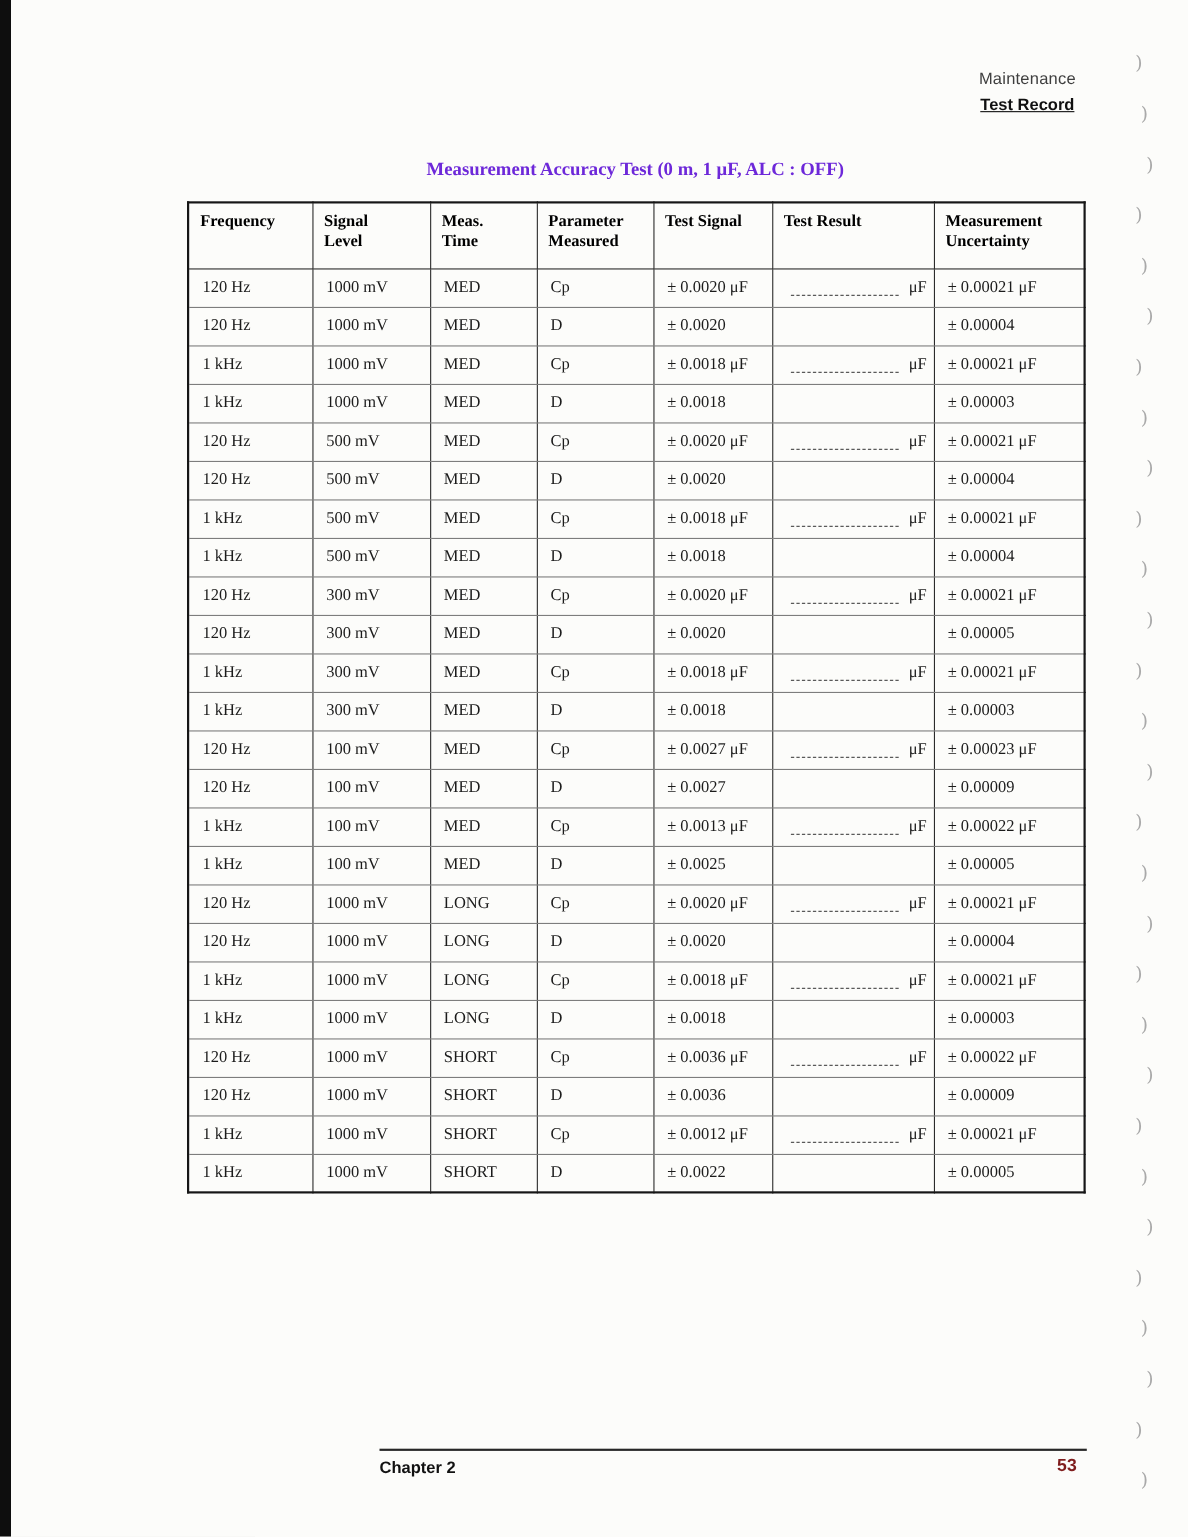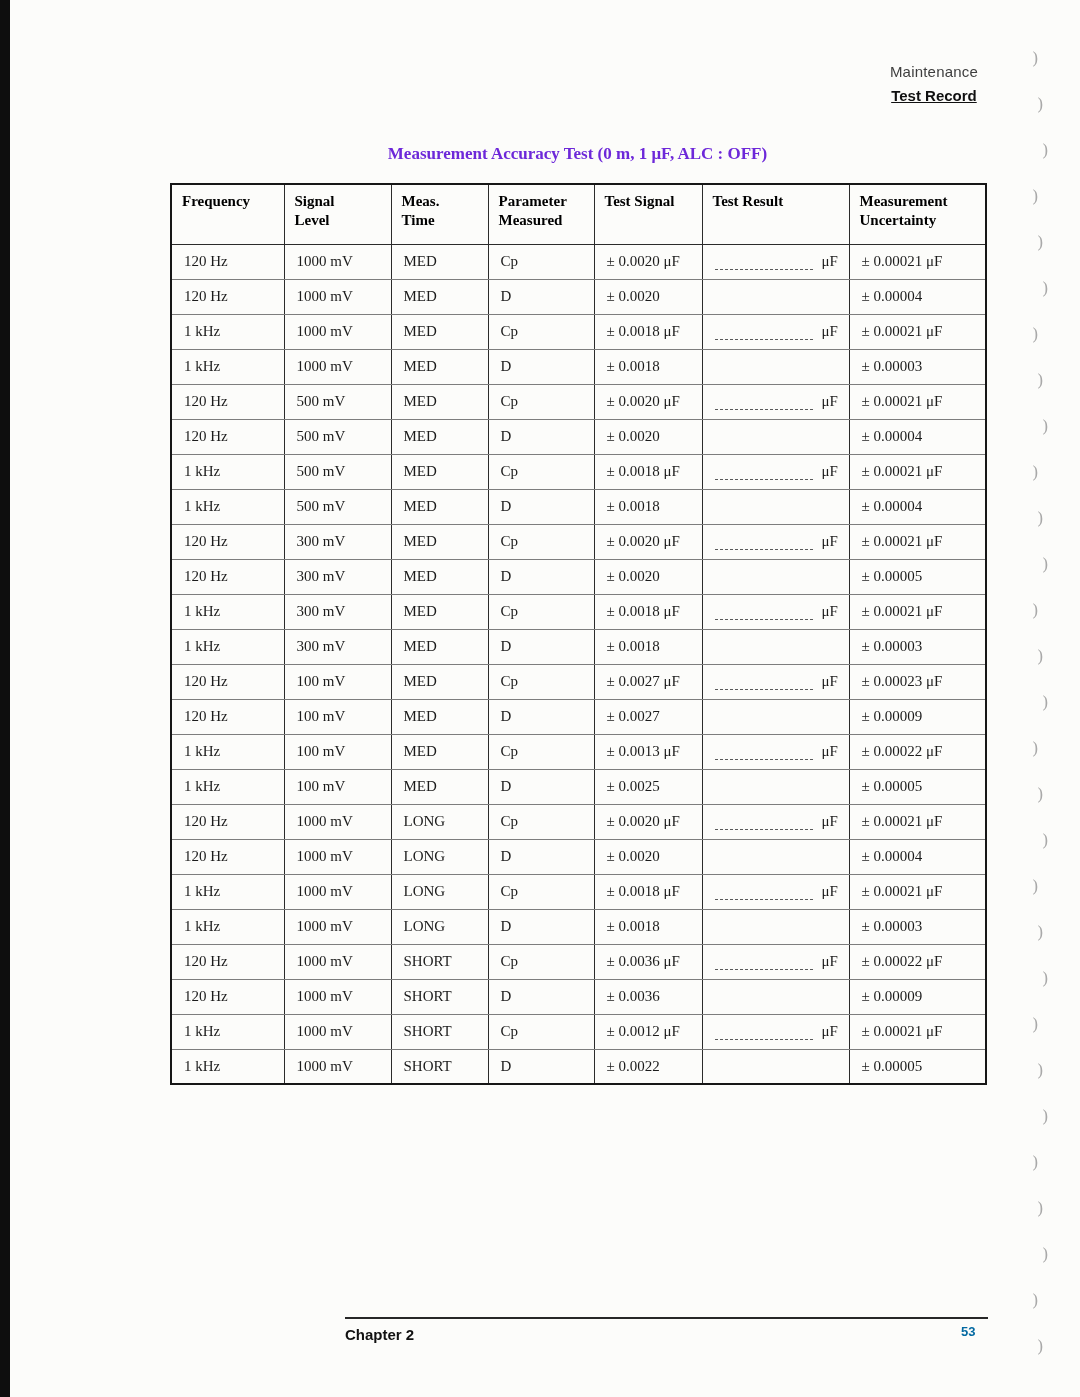--- a/index.html
+++ b/index.html
@@ -91,21 +91,21 @@
     border-bottom: 1px solid #7d7d7d;
     height: 35px;
     padding: 0 6px 0 12px;
     vertical-align: middle;
     white-space: nowrap;
   }
   table.test-table tbody tr:last-child td {
     border-bottom: none;
   }
   td.result-cell {
-    text-align: left;
+    text-align: right;
     padding-right: 13px;
     margin-top: 20px;
   }
   .blank-line {
     display: inline-block;
     width: 98px;
     height: 15px;
     border-bottom: 1px dashed #5a5a5a;
     vertical-align: middle;
     margin-right: 9px;
@@ -129,22 +129,22 @@
     font-weight: bold;
     font-size: 15px;
     color: #111;
   }
   .footer-page {
     position: absolute;
     top: 1324px;
     left: 961px;
     font-family: "Liberation Sans", sans-serif;
     font-weight: bold;
-    font-size: 13px;
-    color: #0369a1;
+    font-size: 16px;
+    color: #7f1d1d;
   }
 </style>
 </head>
 <body>
 
 <div class="page">
 
   <div class="scan-edge"></div>
   <div class="scan-marks" id="scan-marks">
       <span style="top: 48px; left: 1032px;">)</span>

